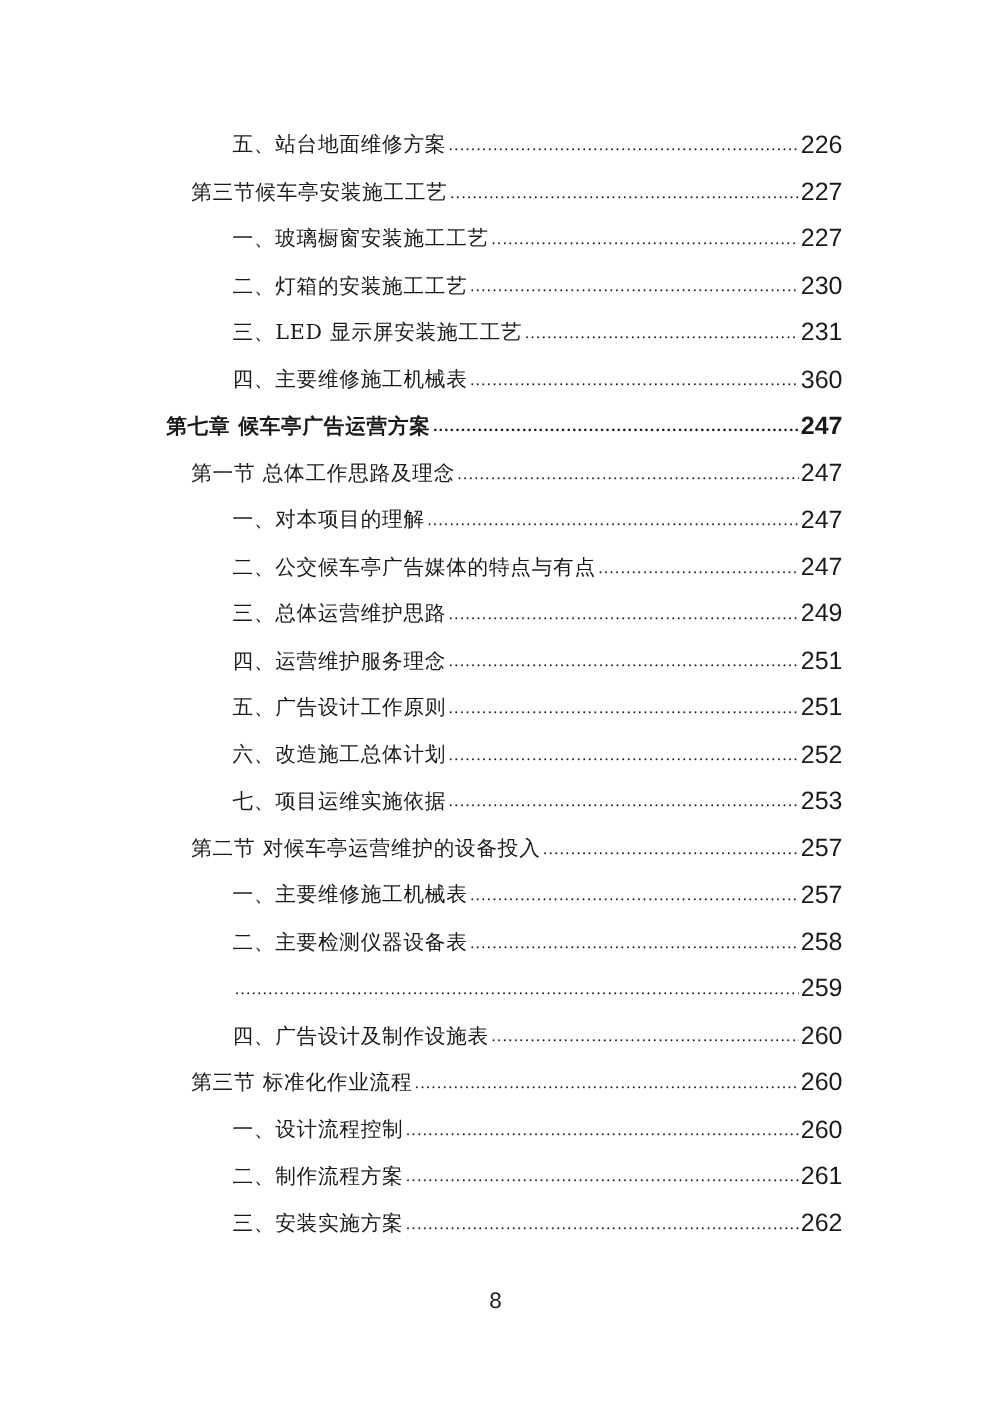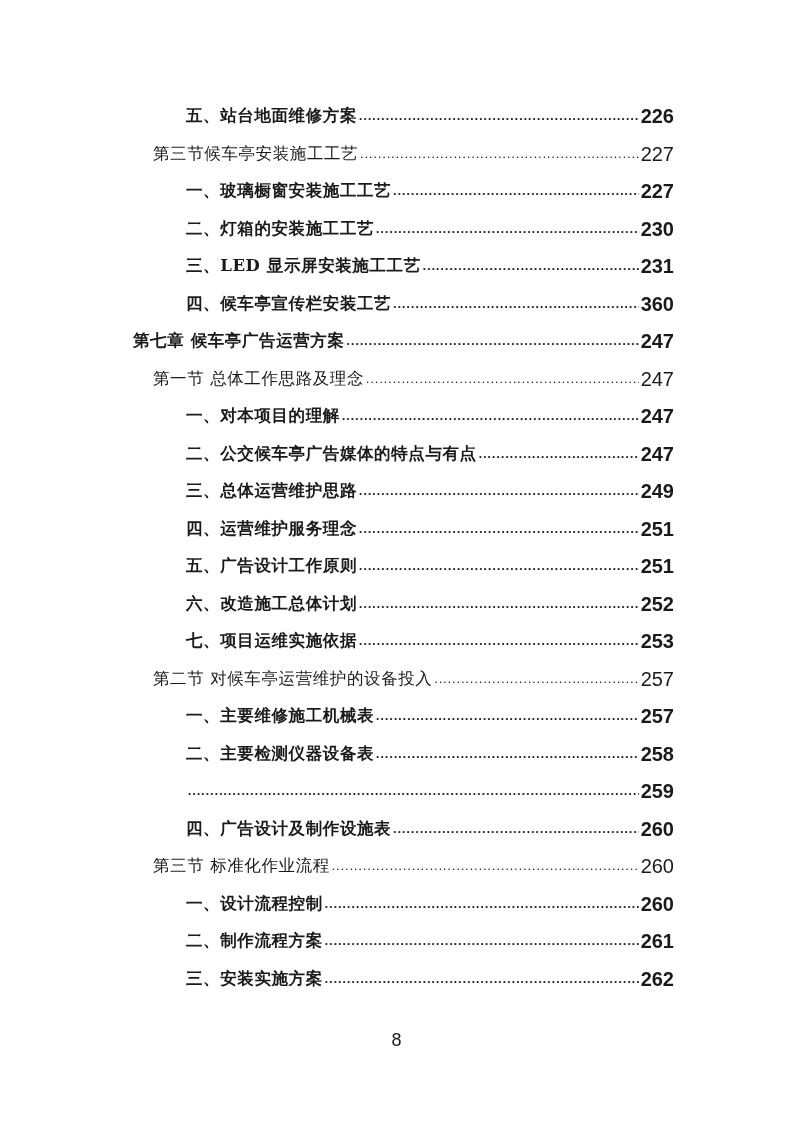--- a/index.html
+++ b/index.html
@@ -26,21 +26,21 @@
       height: 30px;
       display: flex;
       align-items: flex-end;
       right: 119px;
       font-size: 16.5px;
       line-height: 30px;
       white-space: nowrap;
     }
     .toc-row.level-chapter { left: 120px; font-weight: bold; font-family: "DejaVu Sans", "Liberation Sans", sans-serif; font-size: 16.5px; margin-left: 13px; }
     .toc-row.level-section { left: 153px; }
-    .toc-row.level-item { left: 186px; font-weight: bold; }
+    .toc-row.level-item { left: 186px; }
     .toc-title {
       flex: 0 0 auto;
       letter-spacing: 0.6px;
     }
     .toc-leader {
       flex: 1 1 auto;
       overflow: hidden;
       height: 30px;
       margin: 0 2px;
       position: relative;
@@ -96,21 +96,21 @@
     <span class="toc-title">二、灯箱的安装施工工艺</span>
     <span class="toc-leader"></span>
     <span class="toc-page">230</span>
   </div>
   <div class="toc-row level-item" style="top:150px">
     <span class="toc-title">三、LED 显示屏安装施工工艺</span>
     <span class="toc-leader"></span>
     <span class="toc-page">231</span>
   </div>
   <div class="toc-row level-item" style="top:187.5px">
-    <span class="toc-title">四、候车亭宣传栏安装工艺</span>
+    <span class="toc-title">四、主要维修施工机械表</span>
     <span class="toc-leader"></span>
     <span class="toc-page">360</span>
   </div>
   <div class="toc-row level-chapter" style="top:225px">
     <span class="toc-title">第七章  候车亭广告运营方案</span>
     <span class="toc-leader"></span>
     <span class="toc-page">247</span>
   </div>
   <div class="toc-row level-section" style="top:262.5px">
     <span class="toc-title">第一节  总体工作思路及理念</span>

